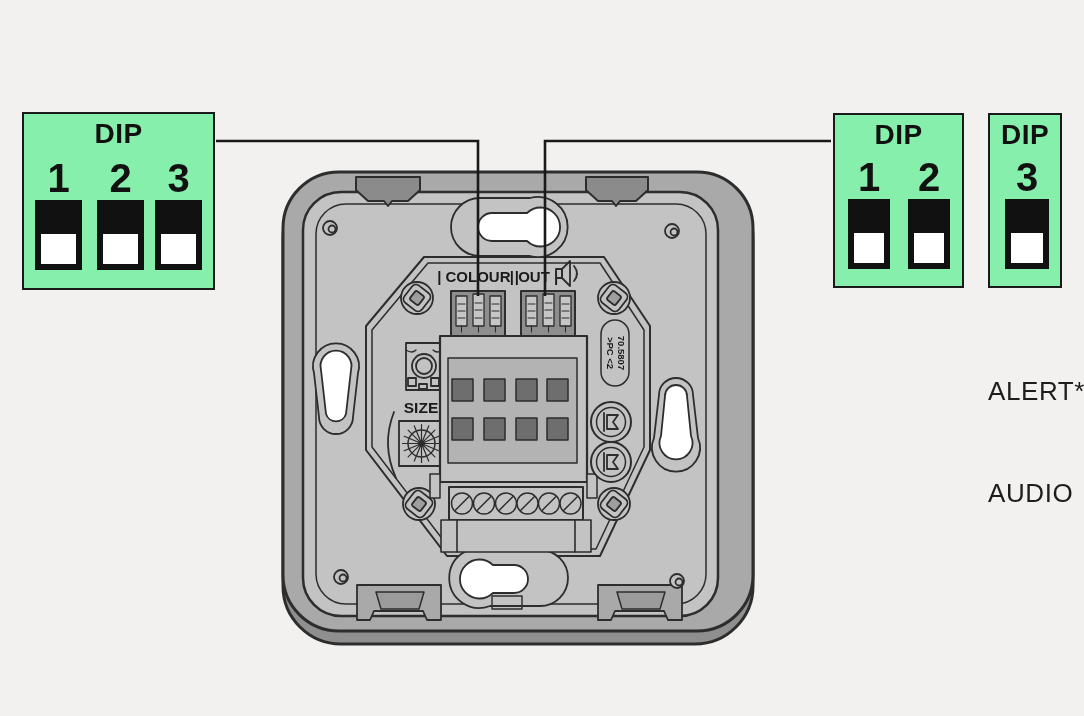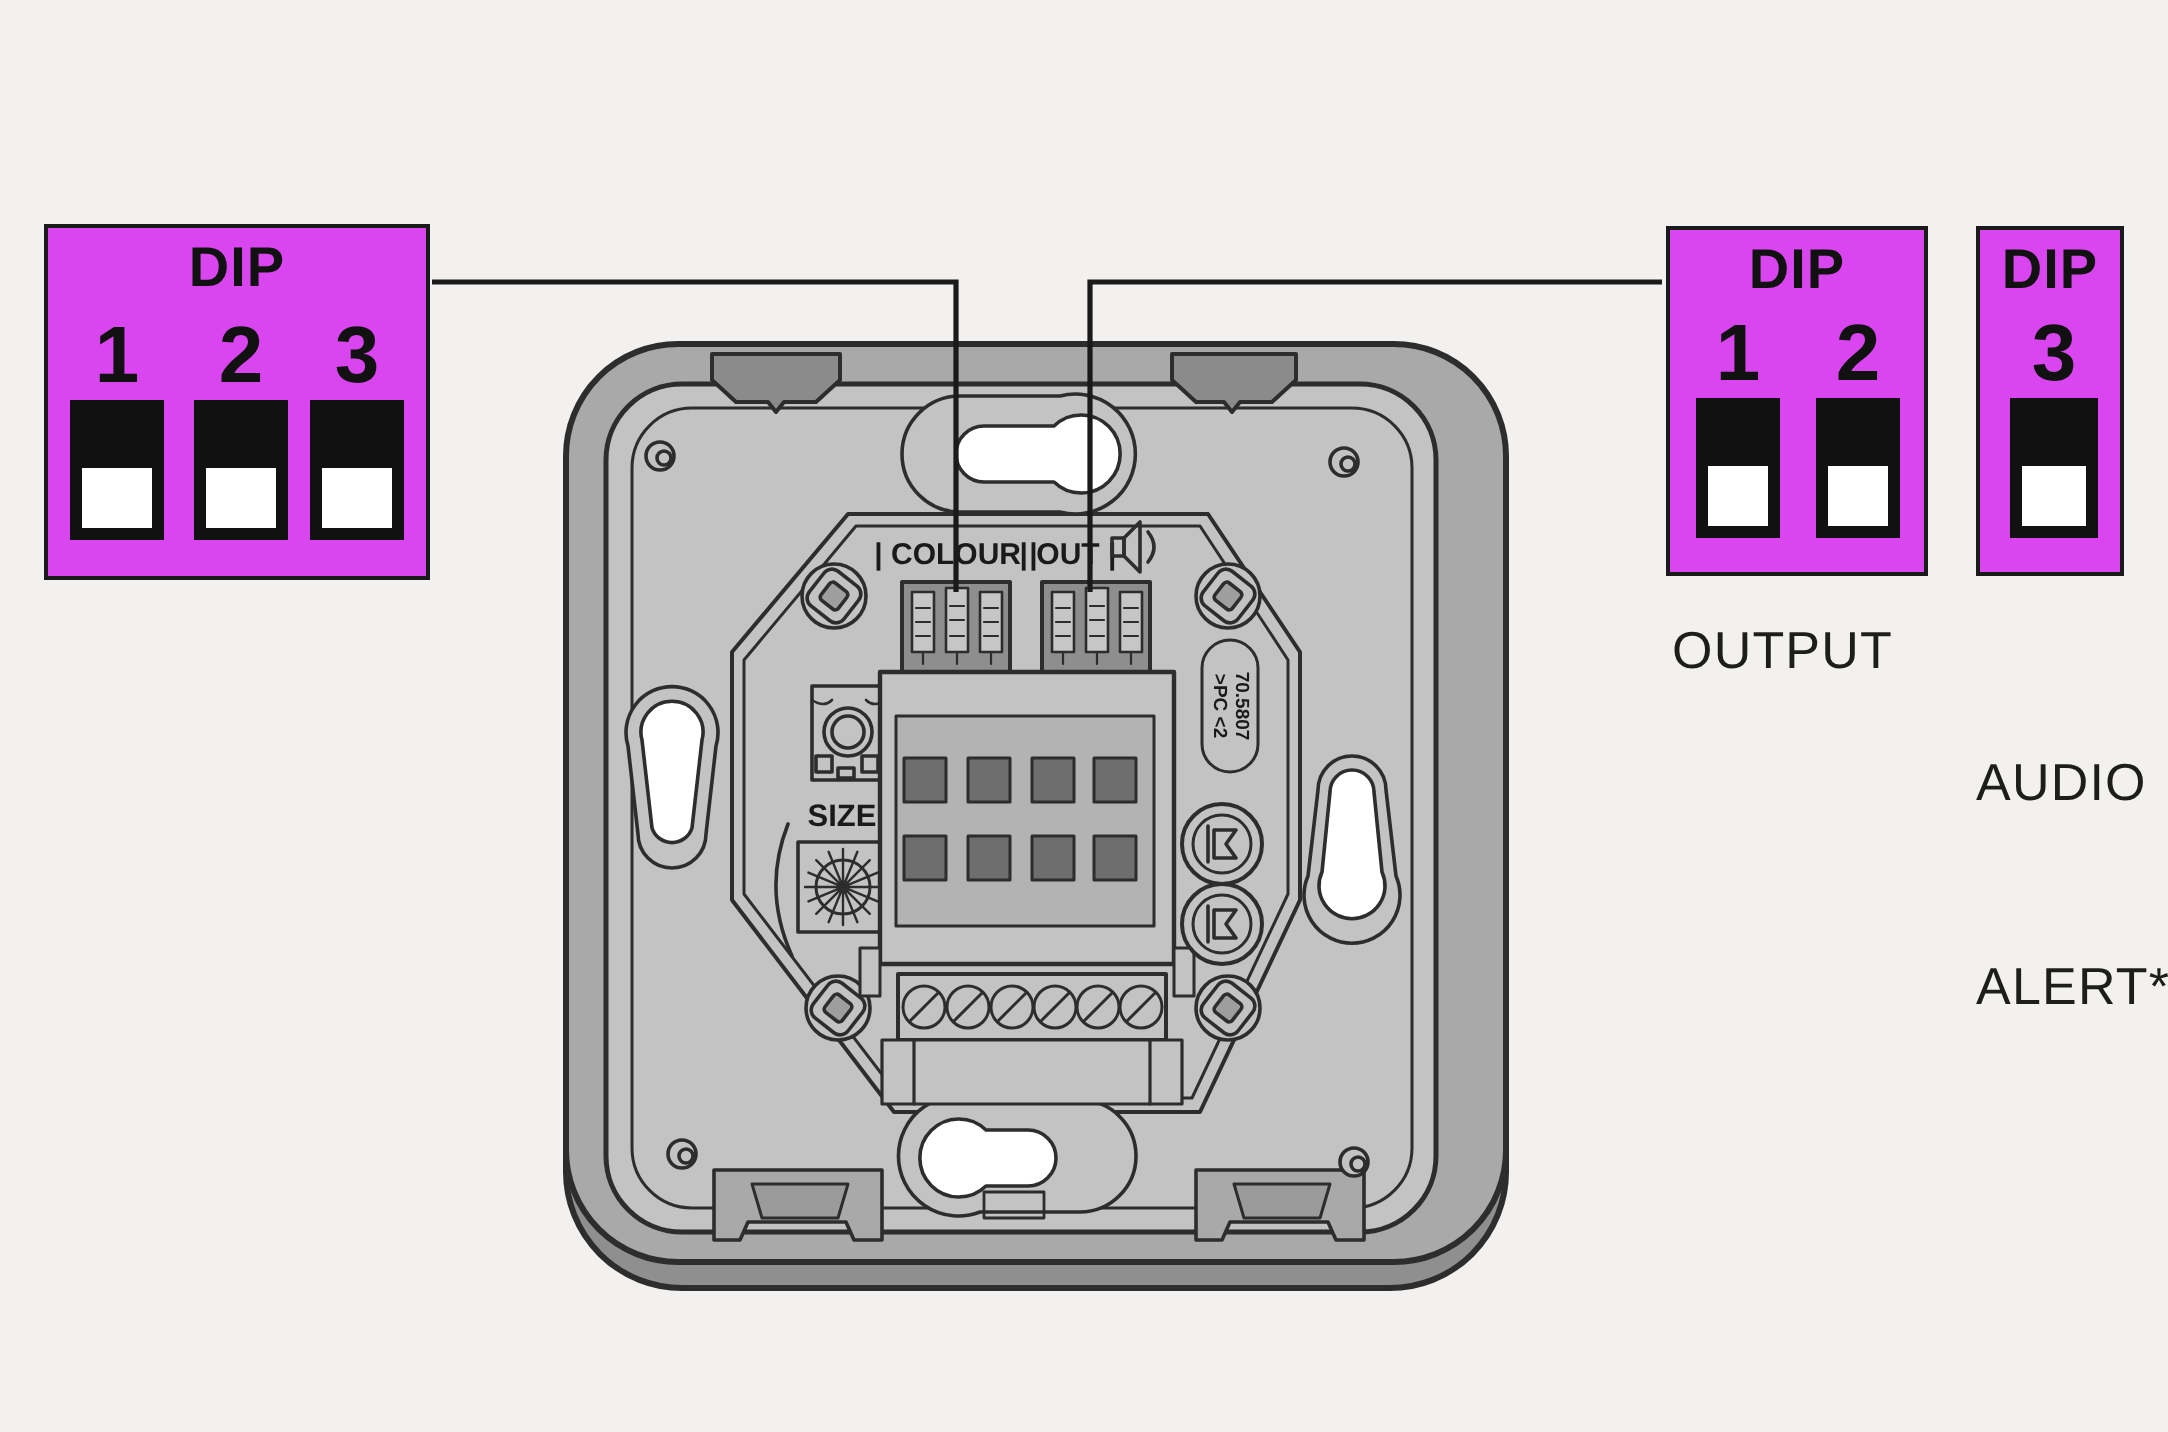--- a/index.html
+++ b/index.html
@@ -5,21 +5,21 @@
   html,body{margin:0;padding:0;}
   body{
     width:1084px;height:716px;position:relative;overflow:hidden;
     background:#f2f1ef;
     font-family:"Liberation Sans", sans-serif;
     color:#1d1d1b;
   }
   #stage{position:absolute;inset:0;}
   svg{position:absolute;left:0;top:0;}
   .callout{
-    position:absolute;background:#d946ef;border:2px solid #1a1a1a;box-sizing:border-box;
+    position:absolute;background:#86efac;border:2px solid #1a1a1a;box-sizing:border-box;
   }
   .dip-title{
     position:absolute;left:0;right:0;top:4px;text-align:center;
     font-size:28px;font-weight:bold;letter-spacing:0.5px;color:#111;
   }
   .dip-col{position:absolute;}
   .dip-num{
     position:absolute;left:0;right:0;top:-42px;text-align:center;
     font-size:40px;font-weight:bold;line-height:40px;color:#111;
   }
@@ -256,29 +256,28 @@
           <div class="dip-slider"></div>
         </div>
   </div>
   <div class="dip-col" style="left:73px;top:84px;width:42px;">
     <div class="dip-num">2</div>
     <div class="dip-switch">
           <div class="dip-slider"></div>
         </div>
   </div>
 </div>
-<div class="big-label" style="left:836px;top:308px;">OUTPUT</div>
 
 <div class="callout" style="left:988px;top:113px;width:74px;height:175px;">
   <div class="dip-title">DIP</div>
   <div class="dip-col" style="left:15px;top:84px;width:44px;">
     <div class="dip-num">3</div>
     <div class="dip-switch">
           <div class="dip-slider"></div>
         </div>
   </div>
 </div>
 <div class="big-label" style="left:988px;top:306px;">
+  <div>ALERT*</div>
   <div>AUDIO</div>
-  <div>ALERT*</div>
 </div>
 
 </div>
 
 </body></html>

